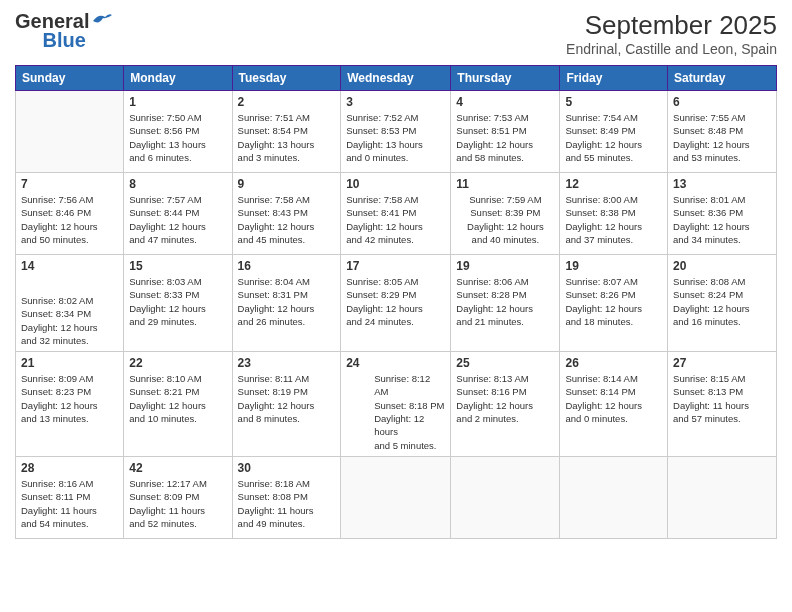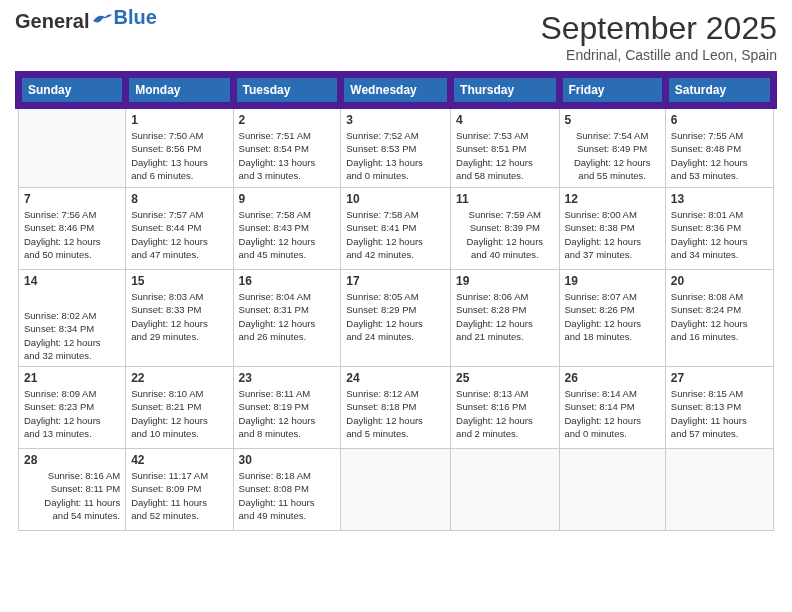--- a/index.html
+++ b/index.html
@@ -18,41 +18,41 @@
     .header {
       display: flex;
       justify-content: space-between;
       align-items: flex-start;
       margin-bottom: 8px;
     }
     .title-block {
       text-align: right;
     }
     .month-title {
-      font-size: 32px;
+      font-size: 26px;
       font-weight: normal;
       color: #333;
     }
     .subtitle {
       font-size: 14px;
       color: #555;
     }
     .calendar-table {
       width: 100%;
       border-collapse: collapse;
       font-size: 10px;
     }
     .calendar-table th {
       background: #2a6db5;
       color: #fff;
       text-align: left;
       padding: 5px 6px;
       font-size: 12px;
       font-weight: bold;
-      border: 7px solid #4c1d95;
+      border: 1px solid #4c1d95;
     }
     .calendar-table td {
       border: 1px solid #ccc;
       vertical-align: top;
       padding: 4px 5px;
       width: 113px;
       height: 82px;
     }
     .day-number {
       font-size: 12px;
@@ -63,22 +63,22 @@
     .day-info {
       font-size: 9.5px;
       color: #333;
       line-height: 1.4;
     }
     .empty-cell {
       background: #f9f9f9;
     }
     .logo-wrapper {
       display: flex;
-      flex-direction: row;
-      align-items: flex-start;
+      flex-direction: column;
+      align-items: center;
     }
   </style>
 </head>
 <body>
 
 <div class="page">
   <div class="header">
     <div class="logo-wrapper">
       <div style="display:flex;align-items:center;">
         <span style="font-size:20px;font-weight:bold;color:#333;">General</span>
@@ -132,21 +132,21 @@
           </td>
           <td>
             <div class="day-number">4</div>
             <div class="day-info" style="white-space: pre-line;">Sunrise: 7:53 AM
 Sunset: 8:51 PM
 Daylight: 12 hours
 and 58 minutes.</div>
           </td>
           <td>
             <div class="day-number">5</div>
-            <div class="day-info" style="white-space: pre-line; text-align: center;">Sunrise: 7:54 AM
+            <div class="day-info" style="white-space: pre-line;">Sunrise: 7:54 AM
 Sunset: 8:49 PM
 Daylight: 12 hours
 and 55 minutes.</div>
           </td>
           <td>
             <div class="day-number">6</div>
             <div class="day-info" style="white-space: pre-line;">Sunrise: 7:55 AM
 Sunset: 8:48 PM
 Daylight: 12 hours
 and 53 minutes.</div>
@@ -271,21 +271,21 @@
           </td>
           <td>
             <div class="day-number">23</div>
             <div class="day-info" style="white-space: pre-line;">Sunrise: 8:11 AM
 Sunset: 8:19 PM
 Daylight: 12 hours
 and 8 minutes.</div>
           </td>
           <td>
             <div class="day-number">24</div>
-            <div class="day-info" style="white-space: pre-line;">Sunrise: 8:12 AM
+            <div class="day-info" style="white-space: pre-line; margin-left: 28px;">Sunrise: 8:12 AM
 Sunset: 8:18 PM
 Daylight: 12 hours
 and 5 minutes.</div>
           </td>
           <td>
             <div class="day-number">25</div>
             <div class="day-info" style="white-space: pre-line;">Sunrise: 8:13 AM
 Sunset: 8:16 PM
 Daylight: 12 hours
 and 2 minutes.</div>
@@ -301,28 +301,28 @@
             <div class="day-number">27</div>
             <div class="day-info" style="white-space: pre-line;">Sunrise: 8:15 AM
 Sunset: 8:13 PM
 Daylight: 11 hours
 and 57 minutes.</div>
           </td>
         </tr>
         <tr>
           <td>
             <div class="day-number">28</div>
-            <div class="day-info" style="white-space: pre-line; text-align: right;">Sunrise: 8:16 AM
+            <div class="day-info" style="white-space: pre-line;">Sunrise: 8:16 AM
 Sunset: 8:11 PM
 Daylight: 11 hours
 and 54 minutes.</div>
           </td>
           <td>
             <div class="day-number">42</div>
-            <div class="day-info" style="white-space: pre-line;">Sunrise: 11:17 AM
+            <div class="day-info" style="white-space: pre-line;">Sunrise: 12:17 AM
 Sunset: 8:09 PM
 Daylight: 11 hours
 and 52 minutes.</div>
           </td>
           <td>
             <div class="day-number">30</div>
             <div class="day-info" style="white-space: pre-line;">Sunrise: 8:18 AM
 Sunset: 8:08 PM
 Daylight: 11 hours
 and 49 minutes.</div>

